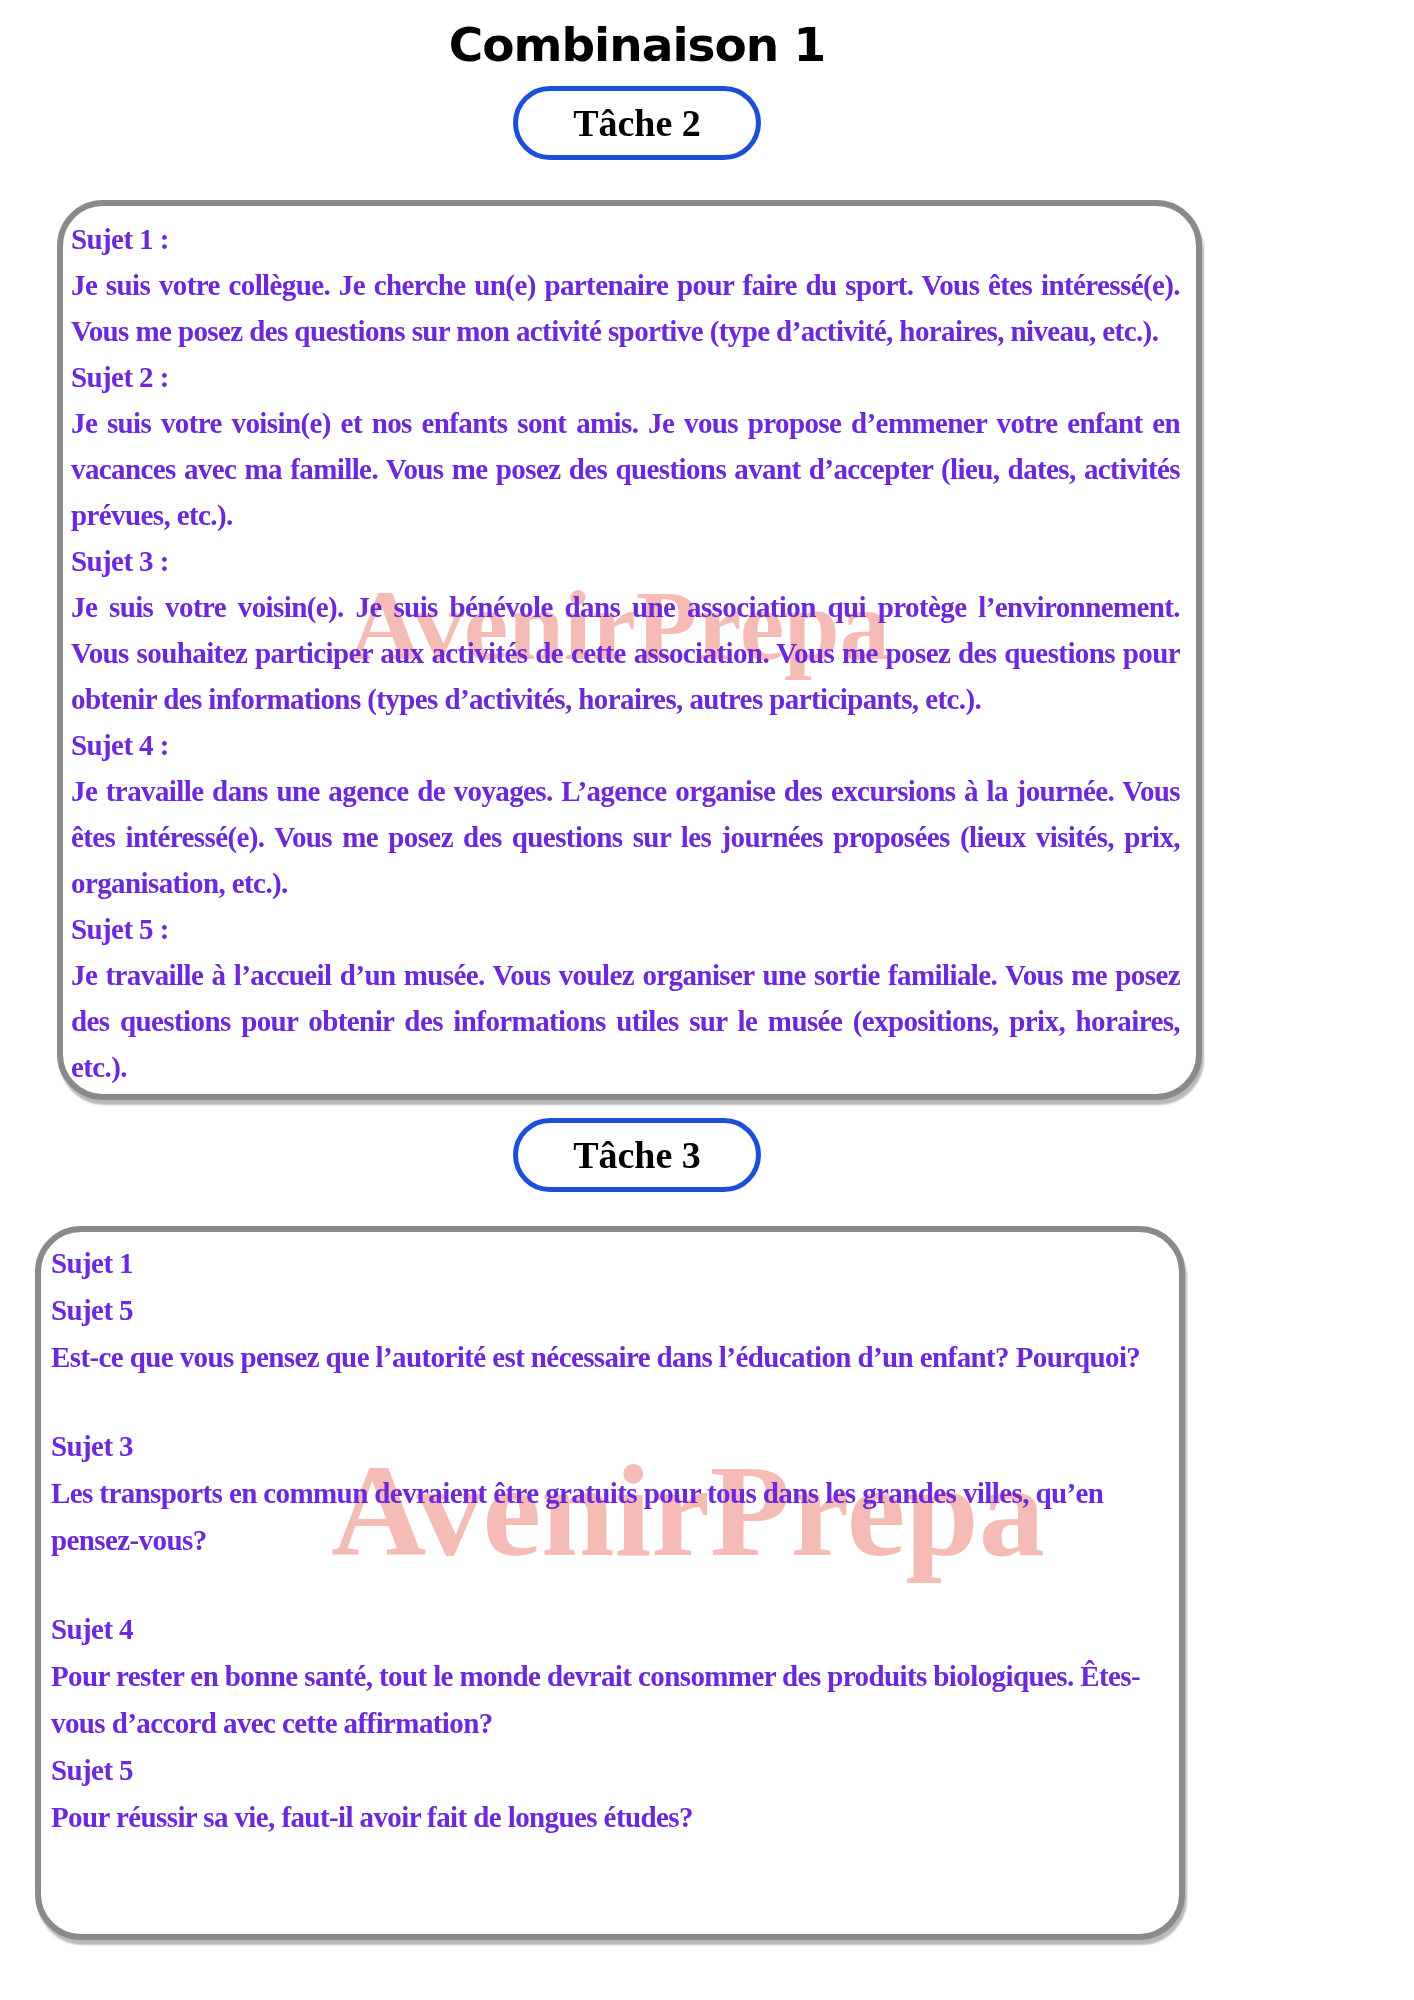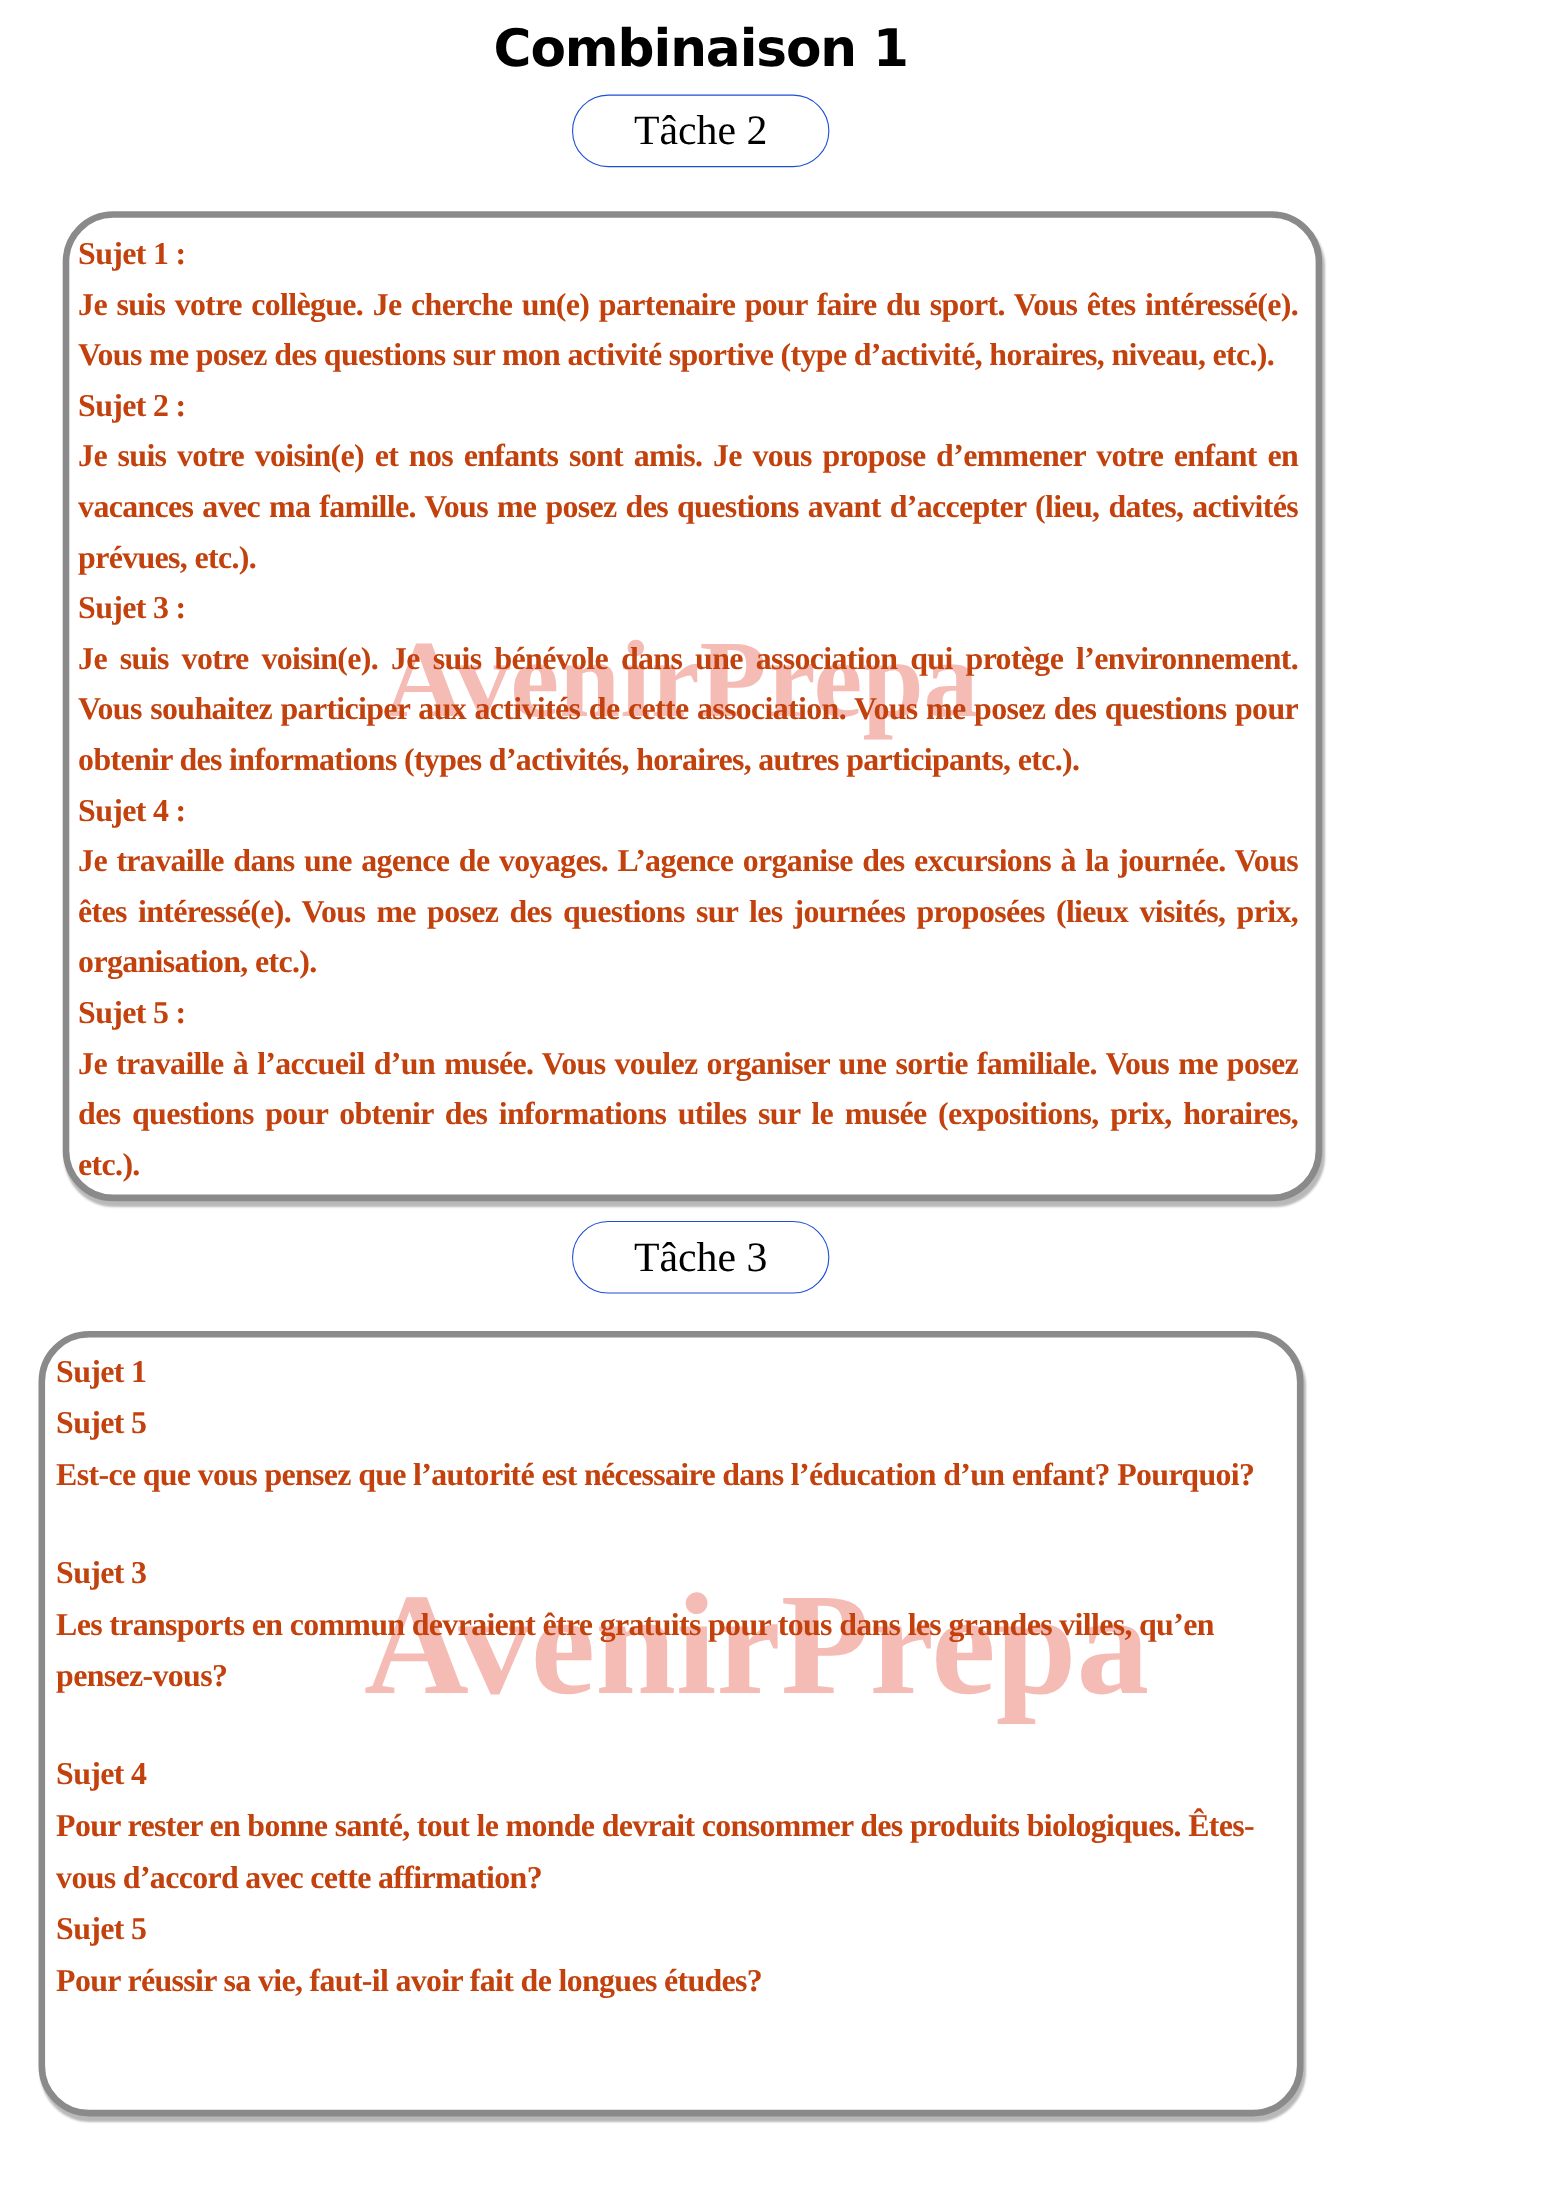--- a/index.html
+++ b/index.html
@@ -21,26 +21,26 @@
     line-height: 62px;
     text-align: center;
     letter-spacing: -1px;
     color: #000;
   }
   .badge-row { text-align: center; }
   .badge-row.first { margin-top: 10px; }
   .badge-row.second { margin-top: 18px; }
   .badge {
     display: inline-block;
-    border: 1px solid #1d4ed8;
+    border: 5px solid #1d4ed8;
     border-radius: 46px;
     background: #ffffff;
     padding: 10px 55px;
     font-family: "Liberation Serif", serif;
-    font-weight: normal;
+    font-weight: bold;
     font-size: 38px;
     line-height: 44px;
     color: #000;
   }
   .box {
     position: relative;
     border: 6px solid #8a8a8a;
     border-radius: 46px;
     background: #ffffff;
     box-shadow: 2px 5px 2px rgba(0,0,0,0.28);
@@ -55,21 +55,21 @@
     margin: 34px 89px 0 35px;
     height: 714px;
     padding: 8px 28px 14px 10px;
   }
   .content {
     position: relative;
     z-index: 1;
     font-weight: bold;
     font-size: 29px;
     letter-spacing: -0.6px;
-    color: #c2410c;
+    color: #6d28d9;
   }
   .box1 .content { line-height: 46px; }
   .box2 .content { line-height: 47px; }
   .content p { margin: 0; }
   .box1 .subject-text { text-align: justify; }
   .box2 .gap-after { margin-bottom: 42px; }
   .watermark {
     position: absolute;
     z-index: 0;
     font-family: "Liberation Serif", serif;

